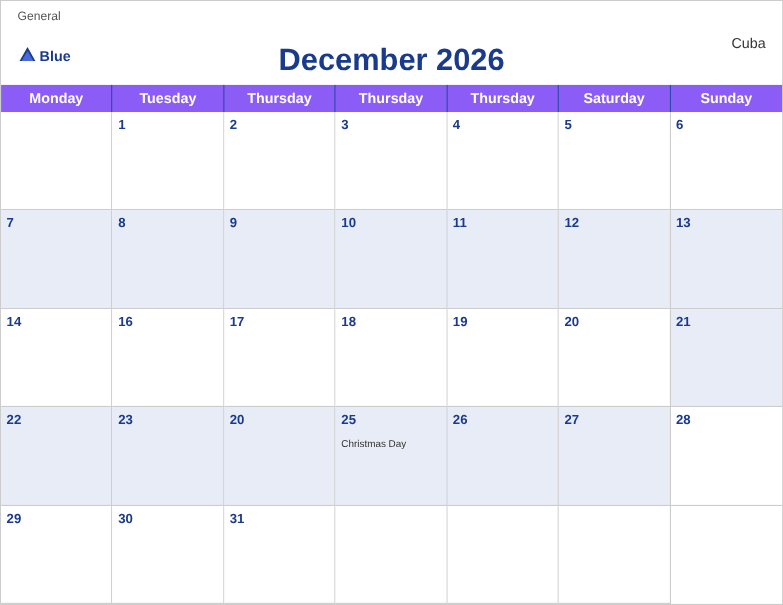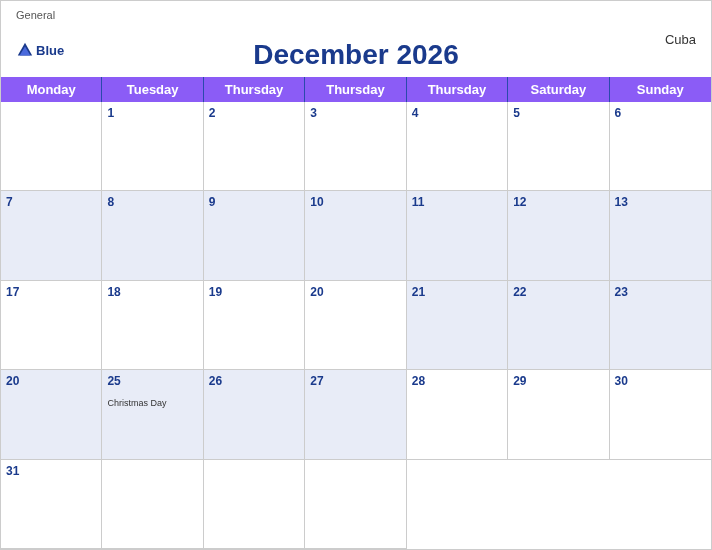--- a/index.html
+++ b/index.html
@@ -186,20 +186,26 @@
       <div class="calendar-cell row-stripe">
         <span class="date-number">11</span>
       </div>
       <div class="calendar-cell row-stripe">
         <span class="date-number">12</span>
       </div>
       <div class="calendar-cell row-stripe">
         <span class="date-number">13</span>
       </div>
       <div class="calendar-cell">
+        <span class="date-number">14</span>
+      </div>
+      <div class="calendar-cell">
+        <span class="date-number">16</span>
+      </div>
+      <div class="calendar-cell">
         <span class="date-number">17</span>
       </div>
       <div class="calendar-cell">
         <span class="date-number">18</span>
       </div>
       <div class="calendar-cell">
         <span class="date-number">19</span>
       </div>
       <div class="calendar-cell">
         <span class="date-number">20</span>

